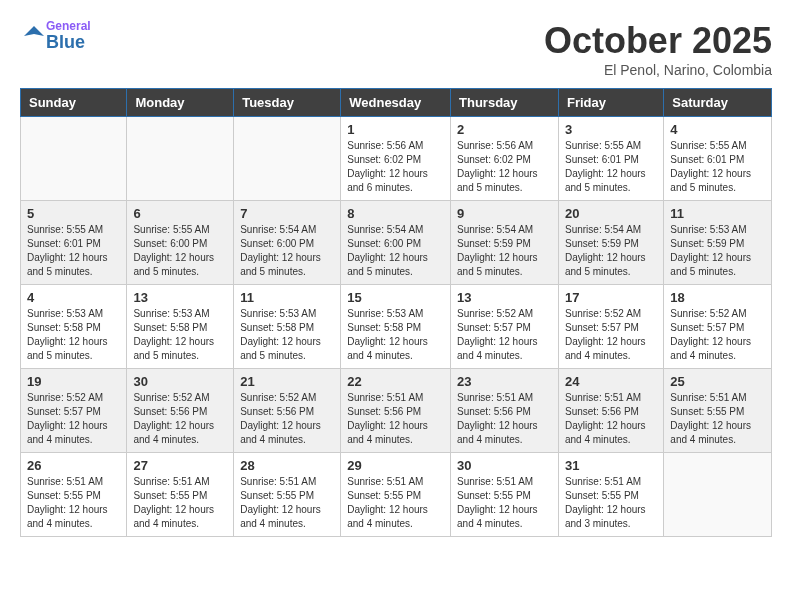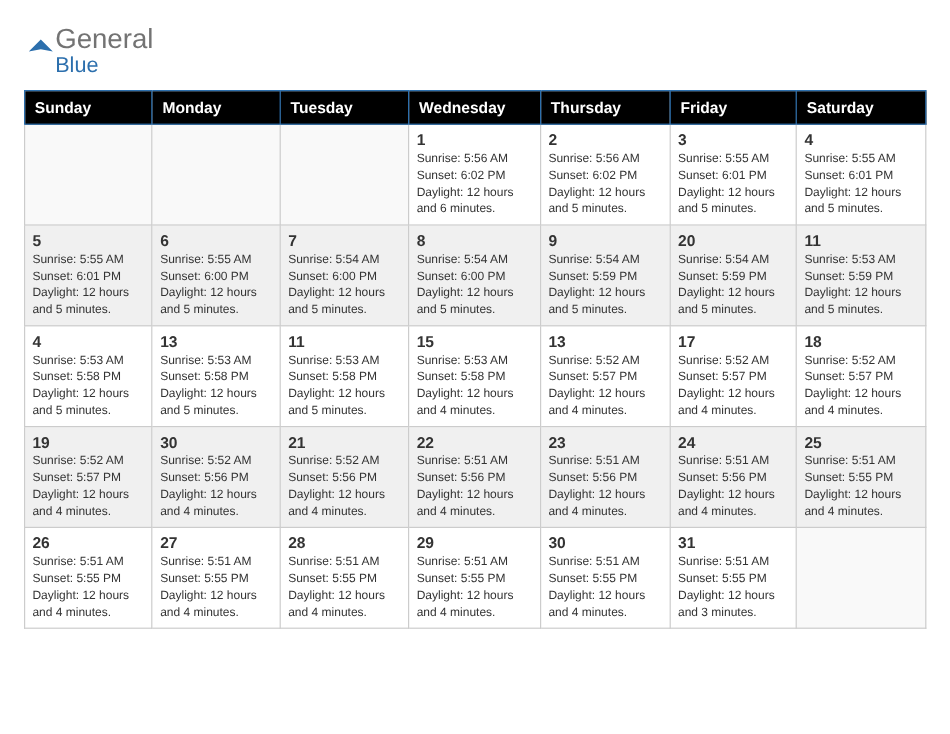--- a/index.html
+++ b/index.html
@@ -19,27 +19,27 @@
     .logo {
       display: flex;
       align-items: center;
     }
     .logo-text {
       display: flex;
       flex-direction: column;
       line-height: 1.1;
     }
     .logo-general {
-      font-size: 23px;
-      font-weight: normal;
-      color: #737373;
+      font-size: 12px;
+      font-weight: bold;
+      color: #8b5cf6;
     }
     .logo-blue {
       font-size: 18px;
-      font-weight: normal;
+      font-weight: bold;
       color: #2c6fad;
     }
     .logo-icon {
       width: 24px;
       height: 24px;
       margin-left: 2px;
     }
     .title-block {
       text-align: right;
     }
@@ -51,21 +51,21 @@
     .location {
       font-size: 14px;
       color: #555;
     }
     .calendar {
       width: 100%;
       border-collapse: collapse;
       border: 1px solid #ccc;
     }
     .calendar th {
-      background-color: #000000;
+      background-color: #404040;
       color: white;
       text-align: left;
       padding: 6px 8px;
       font-size: 13px;
       border: 1px solid #2c6fad;
     }
     .calendar td {
       vertical-align: top;
       padding: 5px 6px;
       border: 1px solid #ccc;
@@ -99,20 +99,24 @@
 <div class="header">
   <div class="logo">
     <svg class="logo-icon" viewBox="0 0 24 24" xmlns="http://www.w3.org/2000/svg">
       <polygon points="12,2 22,12 12,10 2,12" fill="#2c6fad"></polygon>
     </svg>
     <div class="logo-text">
       <span class="logo-general">General</span>
       <span class="logo-blue">Blue</span>
     </div>
   </div>
+  <div class="title-block">
+    <div class="month-title">October 2025</div>
+    <div class="location">El Penol, Narino, Colombia</div>
+  </div>
 </div>
 
 <table class="calendar">
   <thead>
     <tr>
     <th>Sunday</th>
         <th>Monday</th>
         <th>Tuesday</th>
         <th>Wednesday</th>
         <th>Thursday</th>

